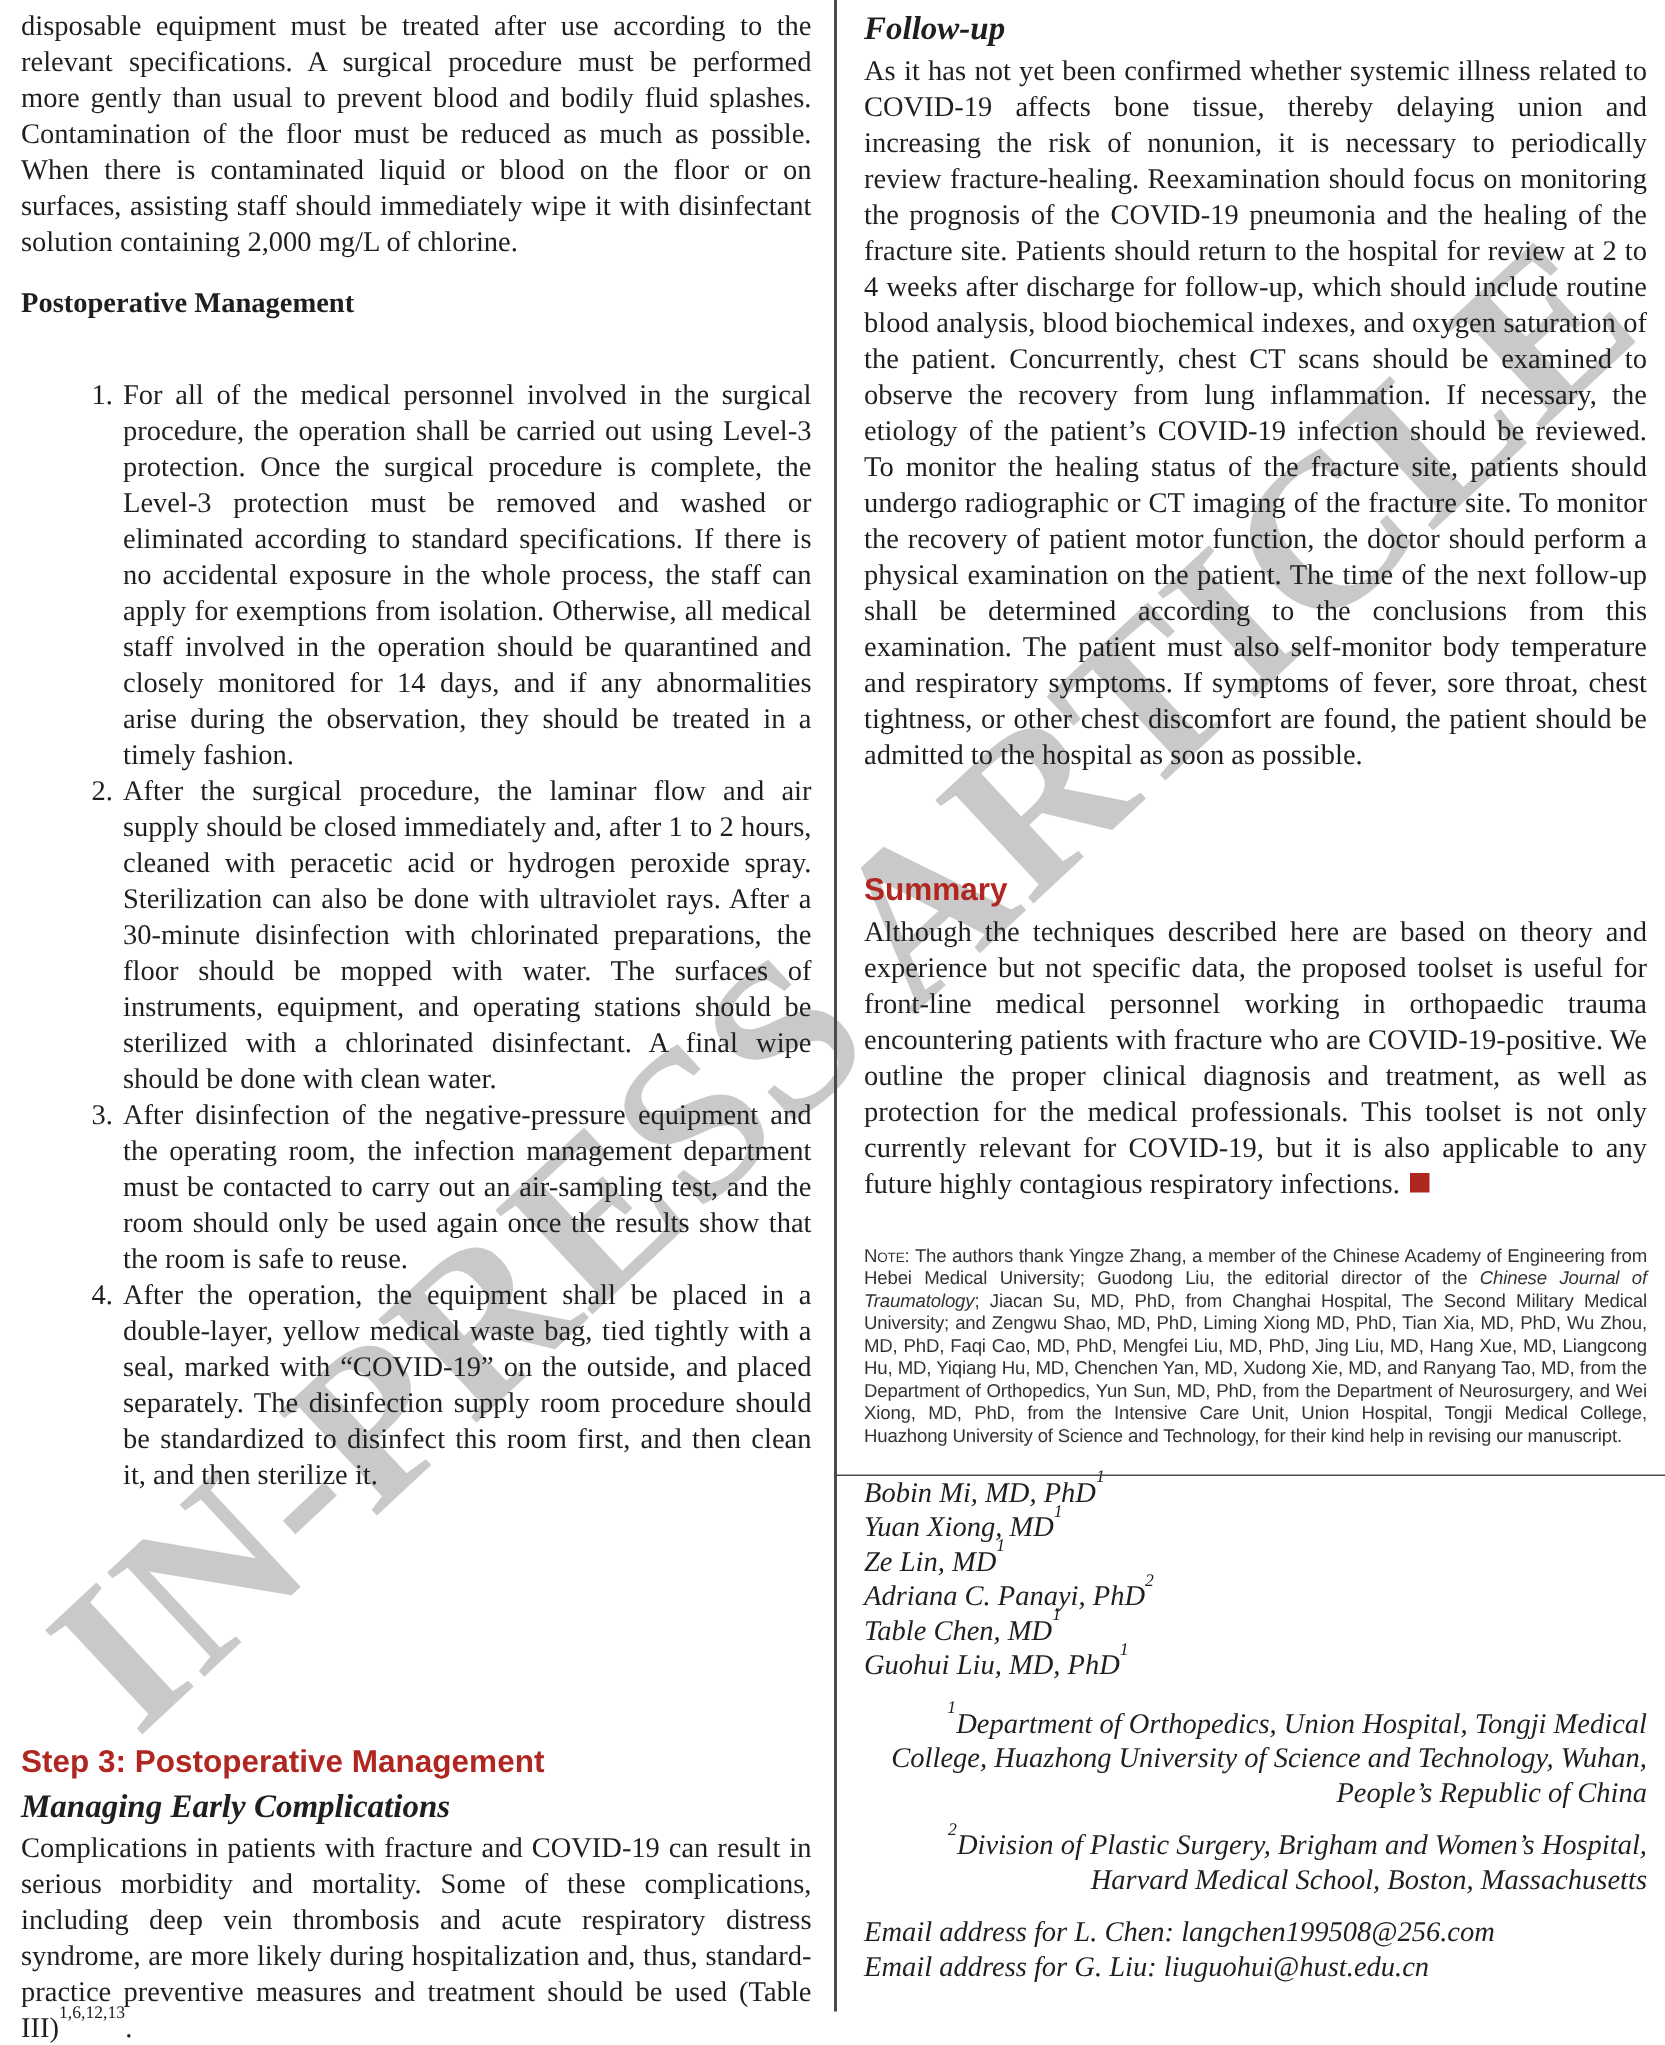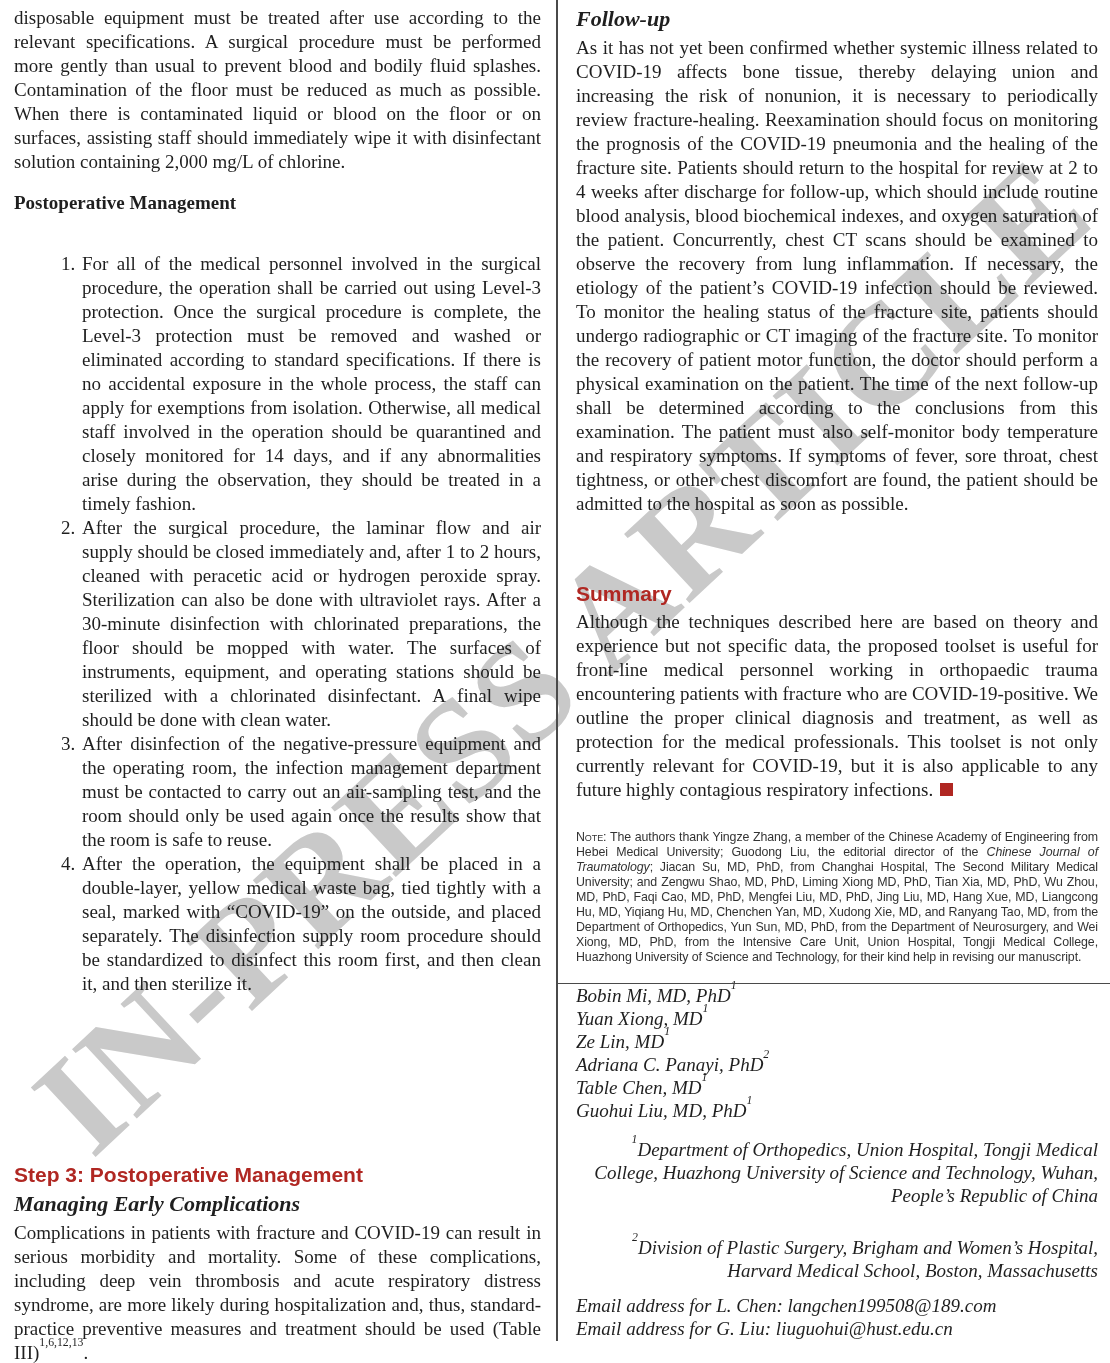--- a/index.html
+++ b/index.html
@@ -34,21 +34,21 @@
   ol.proc li{text-align:justify;padding-left:2px;}
   sup{font-size:62%;line-height:0;position:relative;top:-0.45em;}
   .endmark{display:inline-block;width:13px;height:13px;background:#b02722;margin-left:7px;vertical-align:baseline;}
   .note{
     font-family:"Liberation Sans",sans-serif;font-size:12.4px;line-height:15px;
     color:#333;text-align:justify;margin:0;letter-spacing:-0.1px;
   }
   .note .sc{font-variant:small-caps;}
   .backmatter p{margin:0;font-size:19px;line-height:23px;}
   .backmatter .aff{margin-top:16px;text-align:right;}
-  .backmatter .aff2{margin-top:29px;}
+  .backmatter .aff2{margin-top:12px;}
   .backmatter .emails{margin-top:12px;}
 </style>
 </head>
 <body>
 
 <div class="page">
 
   <div class="watermark">IN-PRESS ARTICLE</div>
 
   <div class="vrule"></div>
@@ -87,17 +87,17 @@
 
   <div class="col backmatter">
     <p><span>Bobin Mi, MD, PhD</span><sup>1</sup></p>
     <p><span>Yuan Xiong, MD</span><sup>1</sup></p>
     <p><span>Ze Lin, MD</span><sup>1</sup></p>
     <p><span>Adriana C. Panayi, PhD</span><sup>2</sup></p>
     <p><span>Table Chen, MD</span><sup>1</sup></p>
     <p><span>Guohui Liu, MD, PhD</span><sup>1</sup></p>
     <p class="aff"><sup>1</sup><span>Department of Orthopedics, Union Hospital, Tongji Medical College, Huazhong University of Science and Technology, Wuhan, People’s Republic of China</span></p>
     <p class="aff aff2"><sup>2</sup><span>Division of Plastic Surgery, Brigham and Women’s Hospital, Harvard Medical School, Boston, Massachusetts</span></p>
-    <p class="emails">Email address for L. Chen: langchen199508@189.com</p>
+    <p class="emails">Email address for L. Chen: langchen199508@256.com</p>
     <p>Email address for G. Liu: liuguohui@hust.edu.cn</p>
   </div>
 
 </div>
 
 </body></html>

